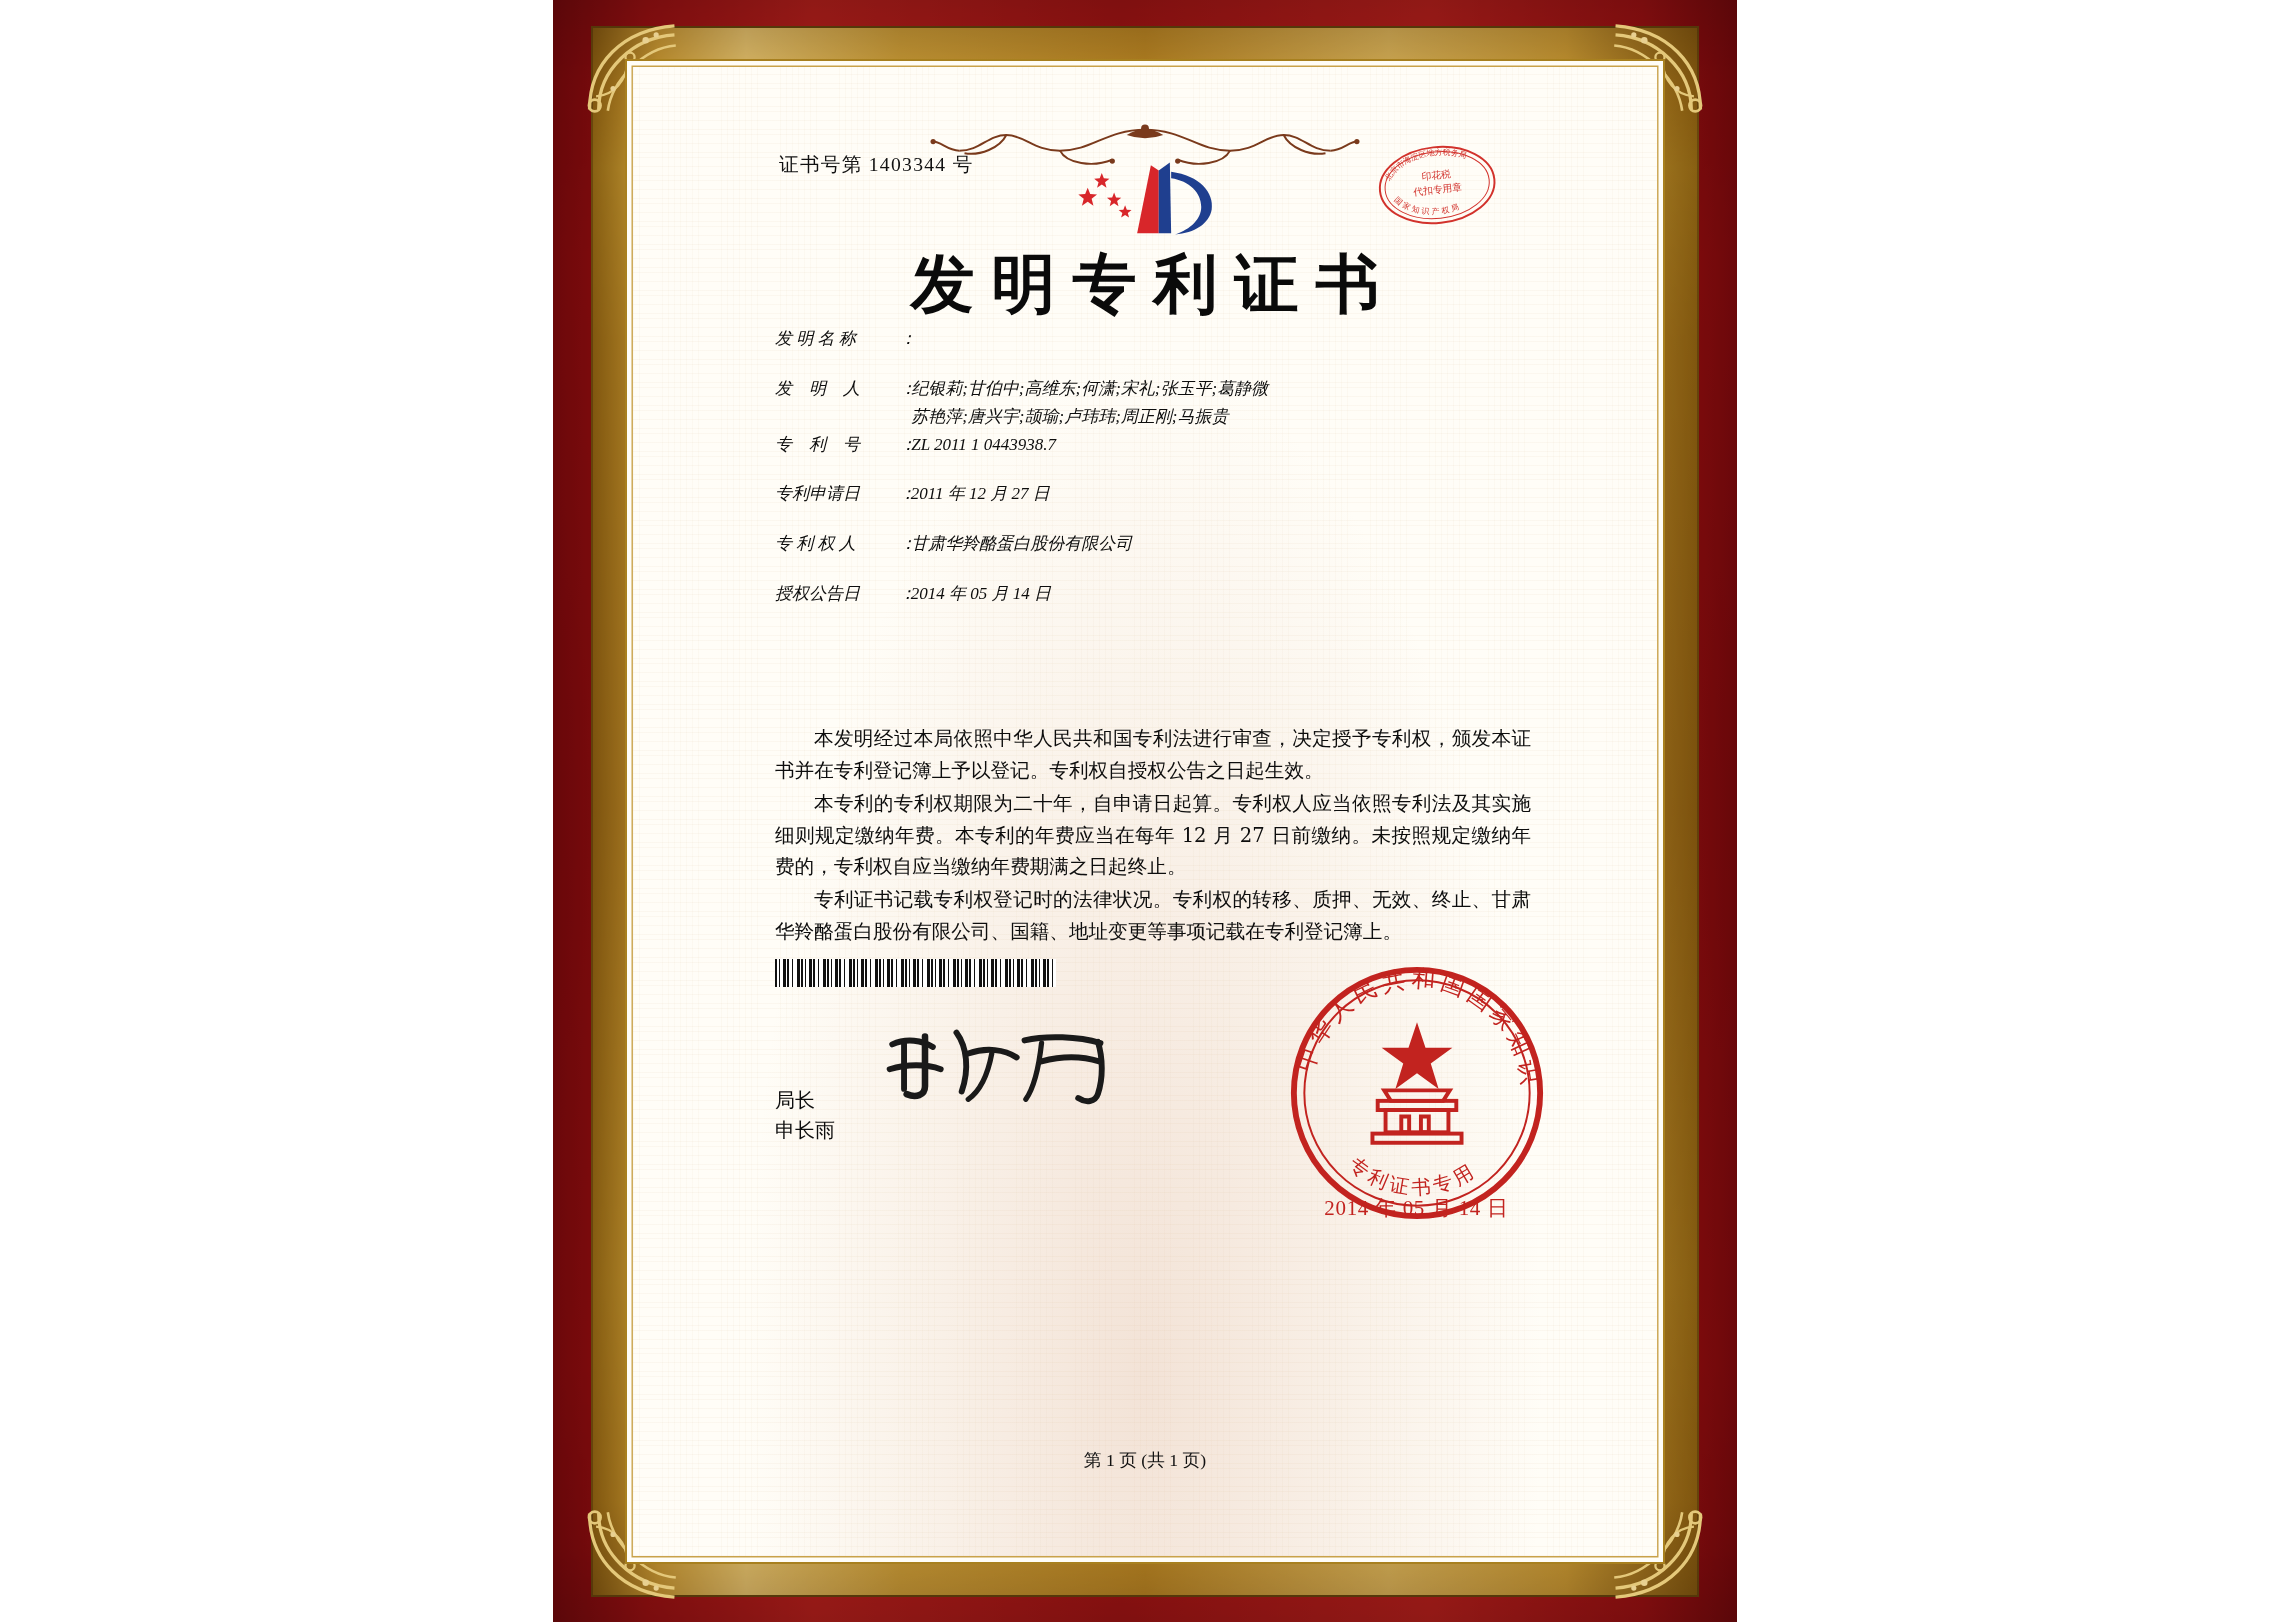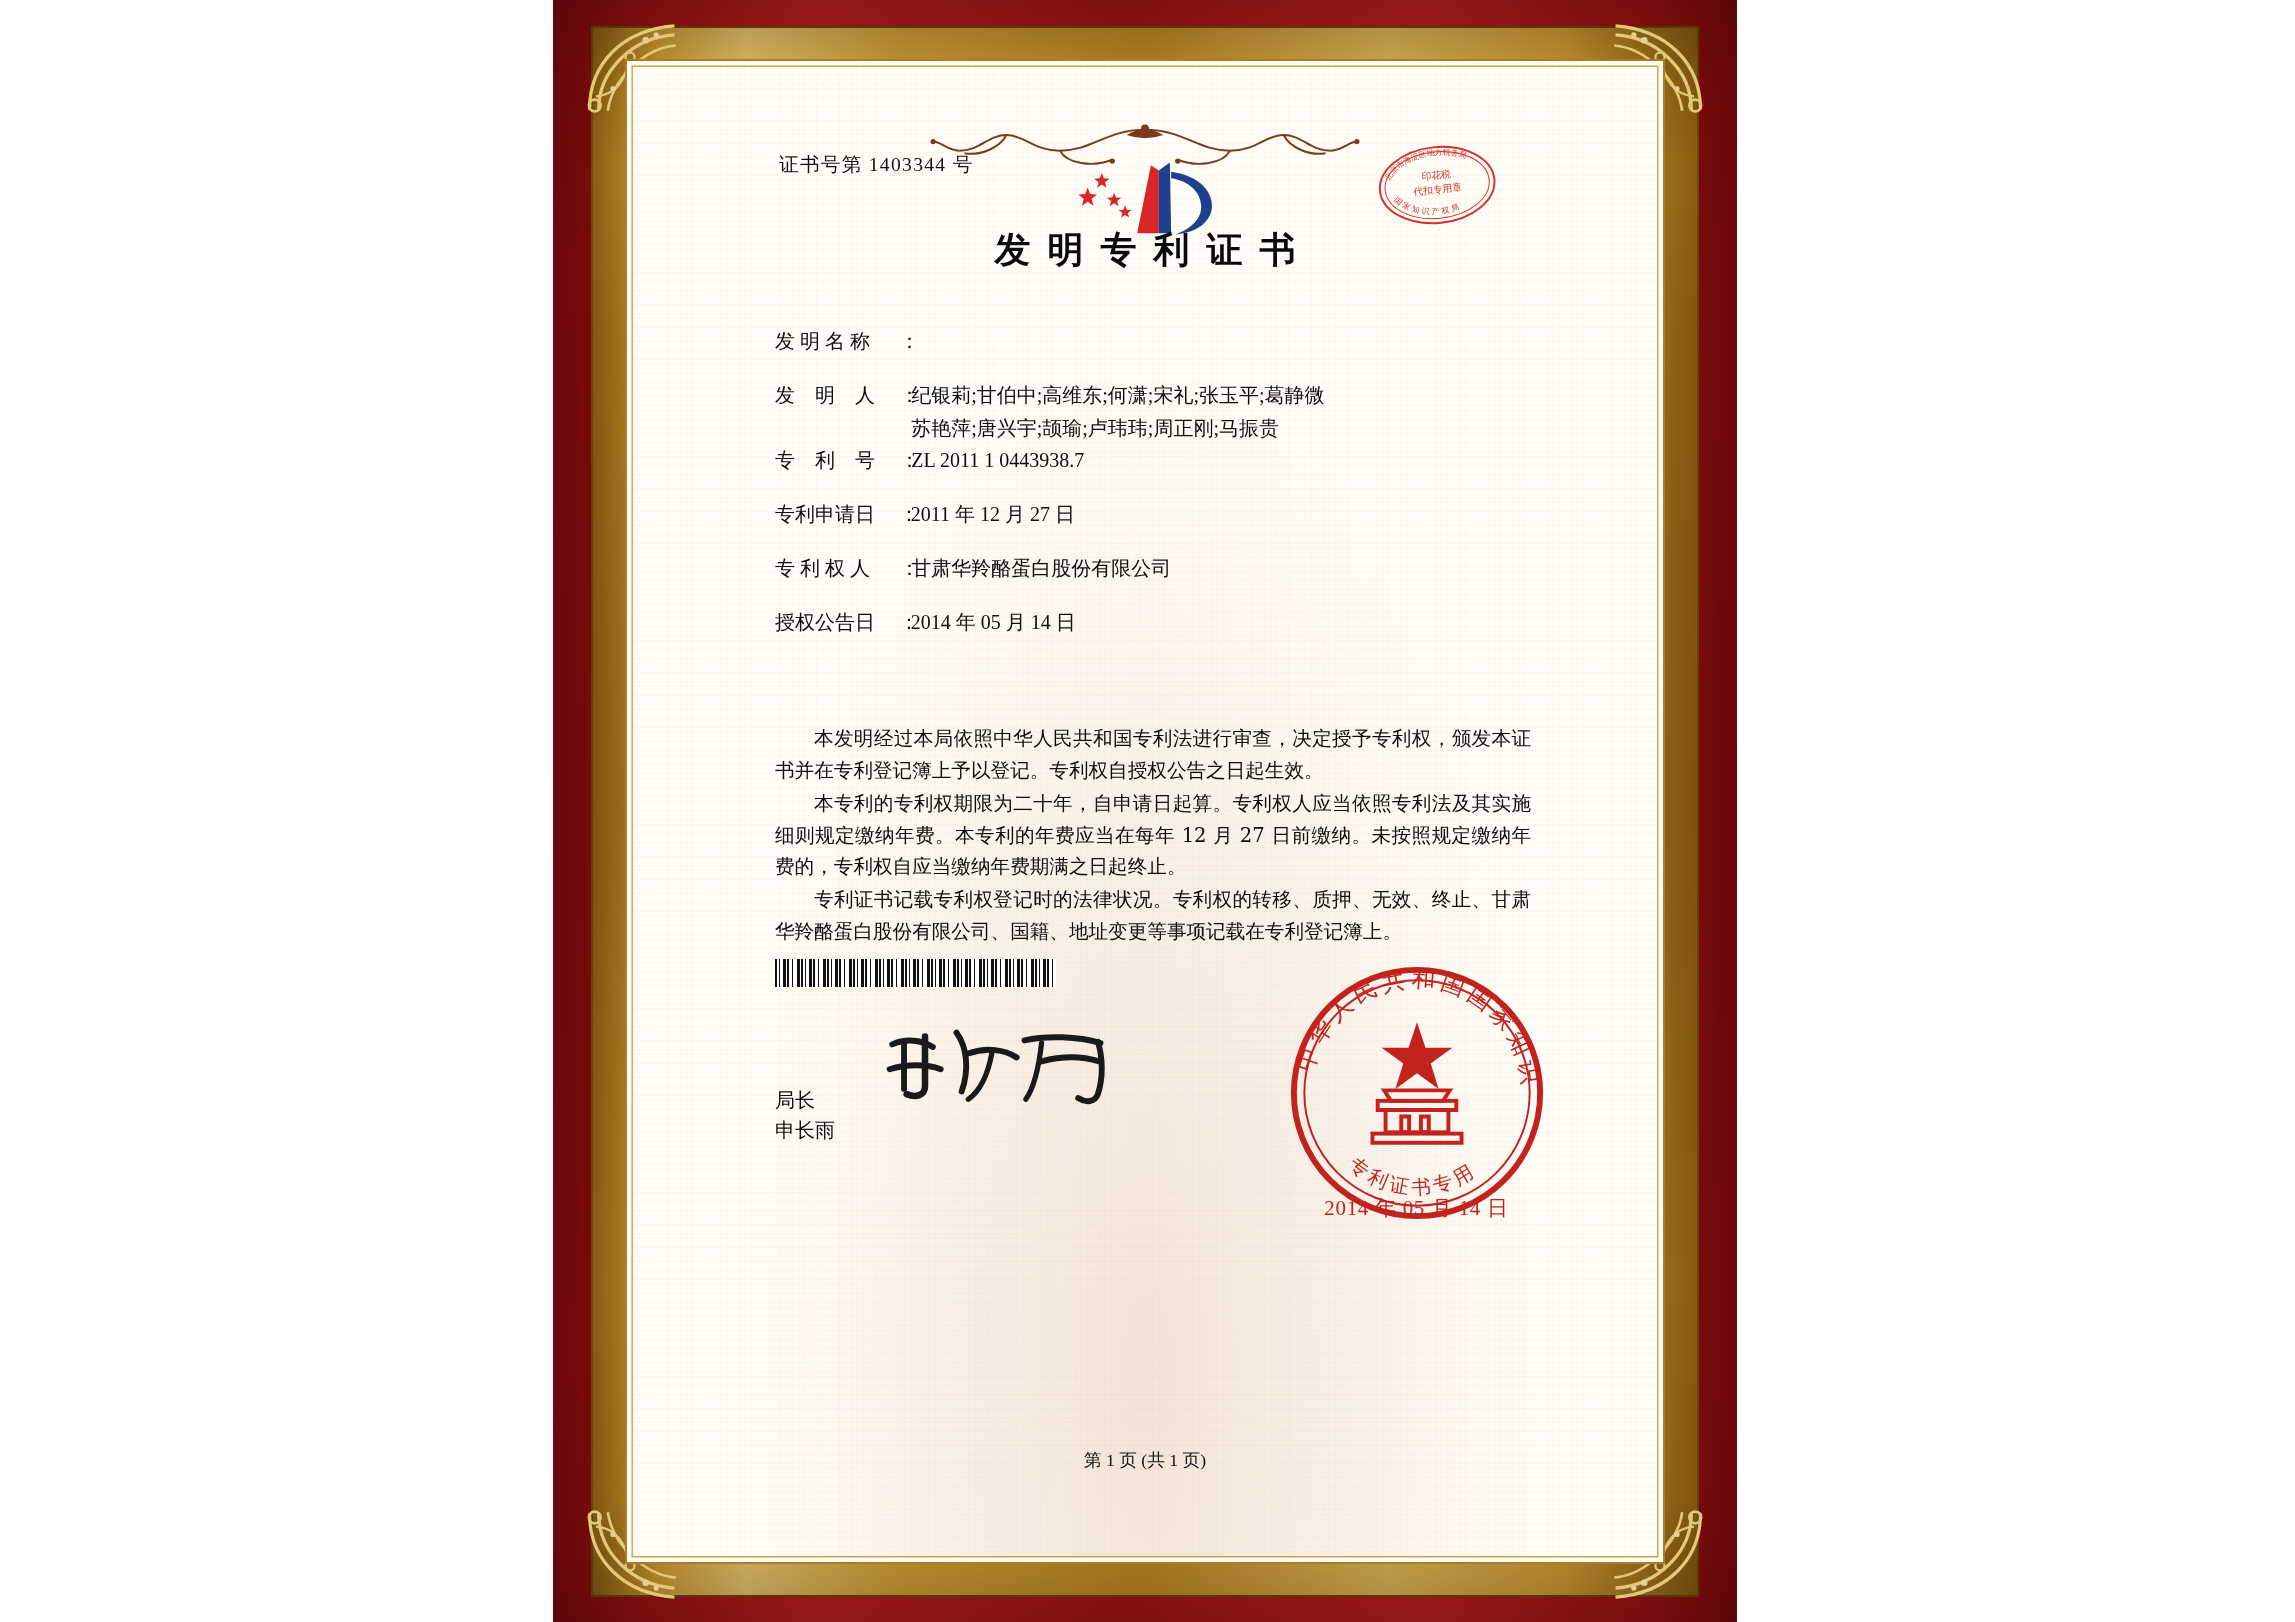--- a/index.html
+++ b/index.html
@@ -125,44 +125,45 @@
     top: 25px;
     transform: translateX(-50%);
     width: 170px;
     height: 85px;
   }
   .logo svg { width: 100%; height: 100%; display:block; }
 
   .main-title {
     position: absolute;
     left: 0; right: 0;
-    top: 95px;
+    top: 110px;
     text-align: center;
-    font-size: 36px;
+    font-size: 64px;
     font-weight: bold;
     letter-spacing: 17px;
     text-indent: 17px;
     color: #0a0a0a;
     font-family: "DejaVu Serif", "Liberation Serif", serif;
   }
 
   
   .fields {
     position: absolute;
     left: 65px;
     top: 196px;
     right: 39px;
   }
   .row {
     display: flex;
     align-items: flex-start;
     margin-bottom: 25px;
-    font-size: 20px;
+    font-size: 17px;
     color: #0d0d0d;
     line-height: 1.45;
+    font-style: italic;
   }
   .row .label {
     flex: 0 0 auto;
     width: 124px;
     white-space: nowrap;
     letter-spacing: 0px;
   }
   .row .label.spread {
     display: flex;
     justify-content: space-between;

